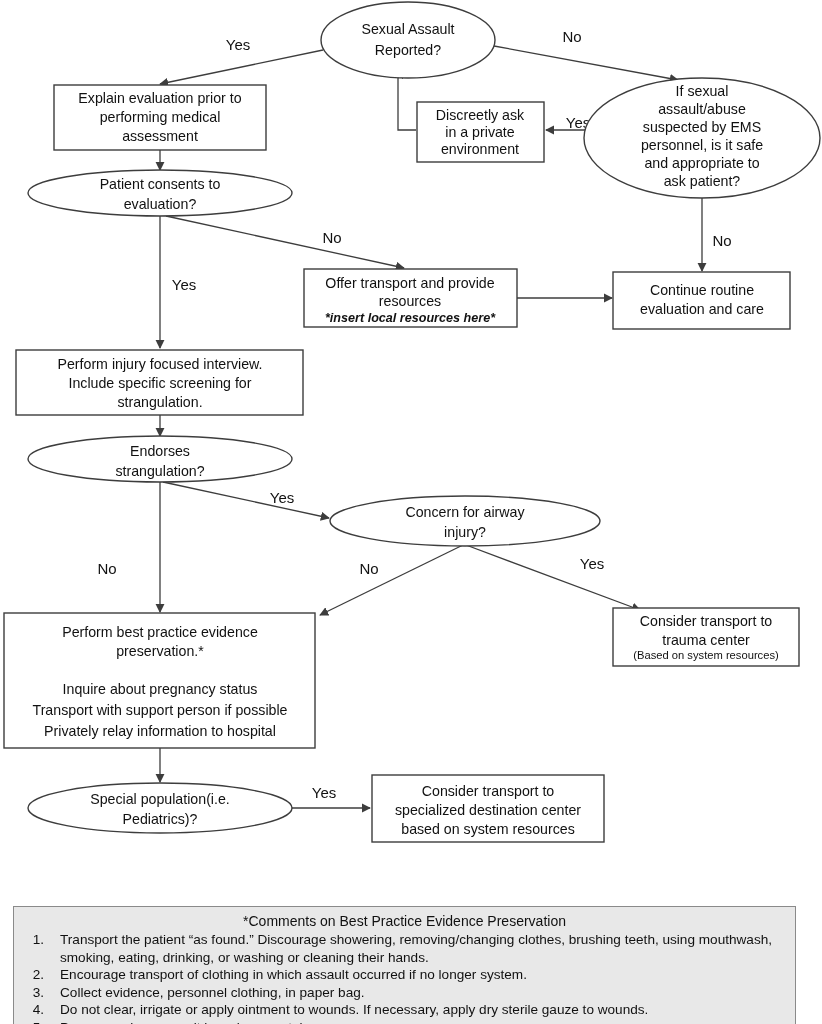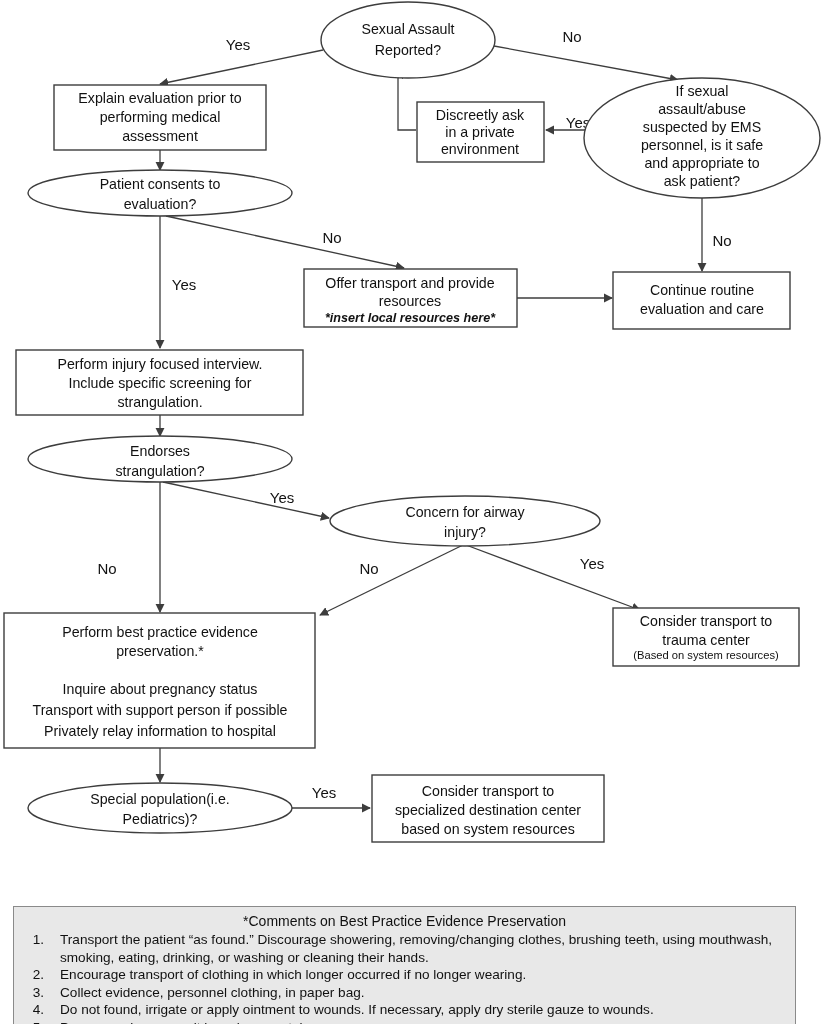--- a/index.html
+++ b/index.html
@@ -266,29 +266,29 @@
 
   <div class="comments-box">
     <div class="comments-title">*Comments on Best Practice Evidence Preservation</div>
     <ol class="comments-list">
       <li>
         <span class="cnum">1.</span>
         <span class="ctext">Transport the patient “as found.” Discourage showering, removing/changing clothes, brushing teeth, using mouthwash, smoking, eating, drinking, or washing or cleaning their hands.</span>
       </li>
       <li>
         <span class="cnum">2.</span>
-        <span class="ctext">Encourage transport of clothing in which longer occurred if no longer wearing.</span>
+        <span class="ctext">Encourage transport of clothing in which assault occurred if no longer system.</span>
       </li>
       <li>
         <span class="cnum">3.</span>
         <span class="ctext">Collect evidence, personnel clothing, in paper bag.</span>
       </li>
       <li>
         <span class="cnum">4.</span>
-        <span class="ctext">Do not found, irrigate or apply ointment to wounds. If necessary, apply dry sterile gauze to wounds.</span>
+        <span class="ctext">Do not clear, irrigate or apply ointment to wounds. If necessary, apply dry sterile gauze to wounds.</span>
       </li>
       <li>
         <span class="cnum">5.</span>
         <span class="ctext">Preserve urine or vomit in a clean container.</span>
       </li>
     </ol>
   </div>
 
 </div>
 

